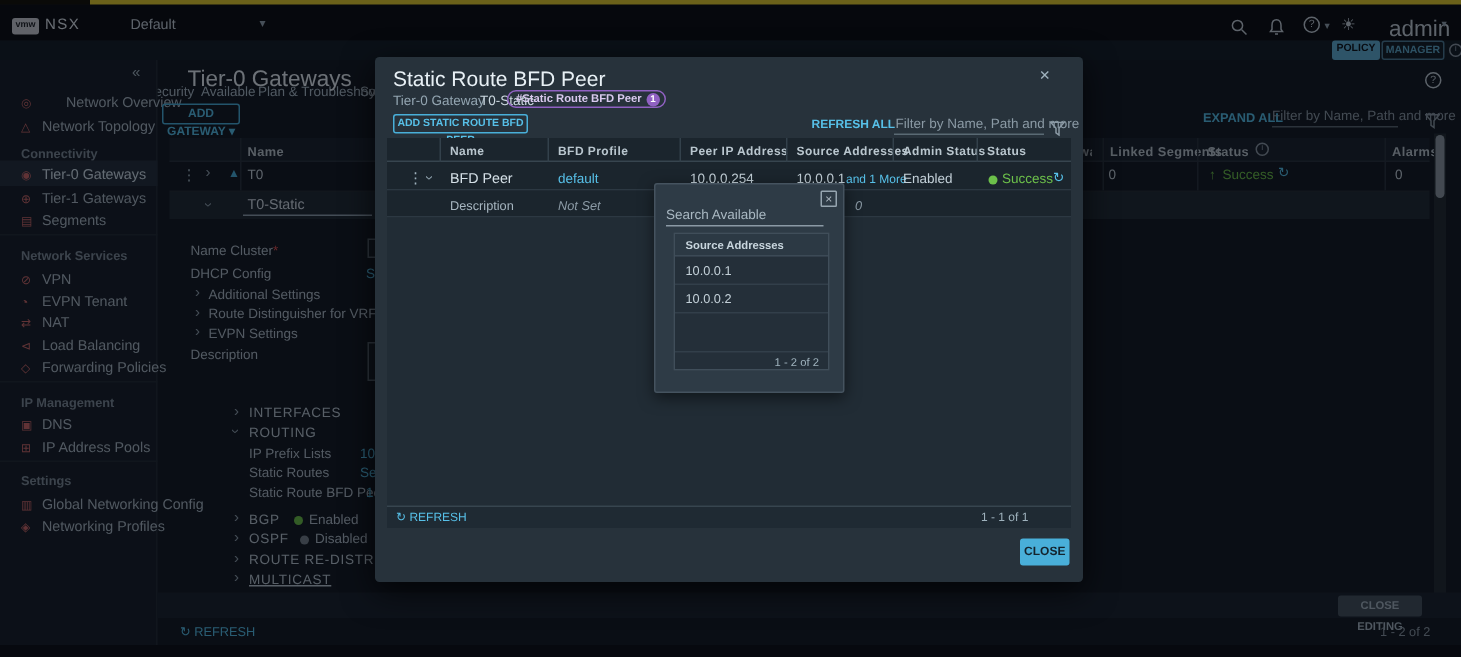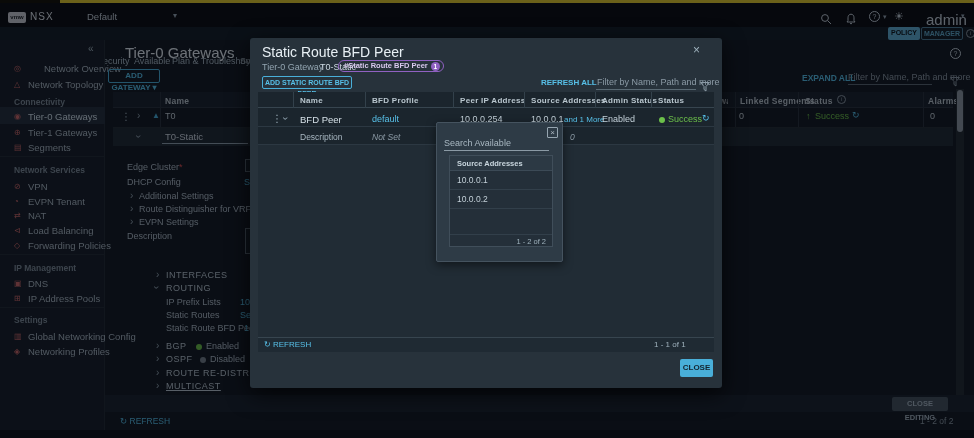--- a/index.html
+++ b/index.html
@@ -189,21 +189,21 @@
   <span class="ab green txt" style="left:815px;top:111px;font-size:9px;">Success</span>
   <span class="ab teal txt" style="left:852px;top:110px;font-size:9px;">↻</span>
   <span class="ab cell txt" style="left:930px;top:111px;">0</span>
   <div class="ab" style="left:113px;top:127px;width:840px;height:1px;background:#263038;"></div>
 
   <div class="ab" style="left:113px;top:128px;width:840px;height:18px;background:#222e38;"></div>
   <span class="ab chev rot90" style="left:137px;top:131px;">›</span>
   <span class="ab txt" style="left:165px;top:131px;font-size:9.5px;color:#d0dce4;">T0-Static</span>
   <div class="ab" style="left:162px;top:143px;width:86px;height:1px;background:#8fa1ad;"></div>
 
-  <span class="ab lbl txt" style="left:127px;top:162px;"><span>Edge Cluster</span><span style="color:#e05252;">*</span></span>
+  <span class="ab lbl txt" style="left:127px;top:162px;"><span>Name Cluster</span><span style="color:#e05252;">*</span></span>
   <div class="ab sliver" style="left:245px;top:159px;width:6px;height:13px;"></div>
   <span class="ab lbl txt" style="left:127px;top:177px;">DHCP Config</span>
   <span class="ab teal txt" style="left:244px;top:177px;font-size:9px;">Set</span>
   <span class="ab chev txt" style="left:130px;top:190px;">›</span>
   <span class="ab lbl txt" style="left:139px;top:191px;">Additional Settings</span>
   <span class="ab chev txt" style="left:130px;top:203px;">›</span>
   <span class="ab lbl txt" style="left:139px;top:204px;">Route Distinguisher for VRF Gateways</span>
   <span class="ab chev txt" style="left:130px;top:216px;">›</span>
   <span class="ab lbl txt" style="left:139px;top:217px;">EVPN Settings</span>
   <span class="ab lbl txt" style="left:127px;top:231px;">Description</span>

